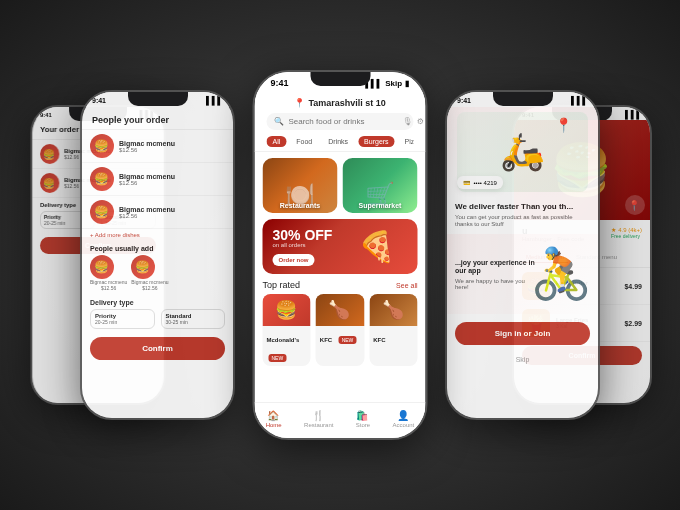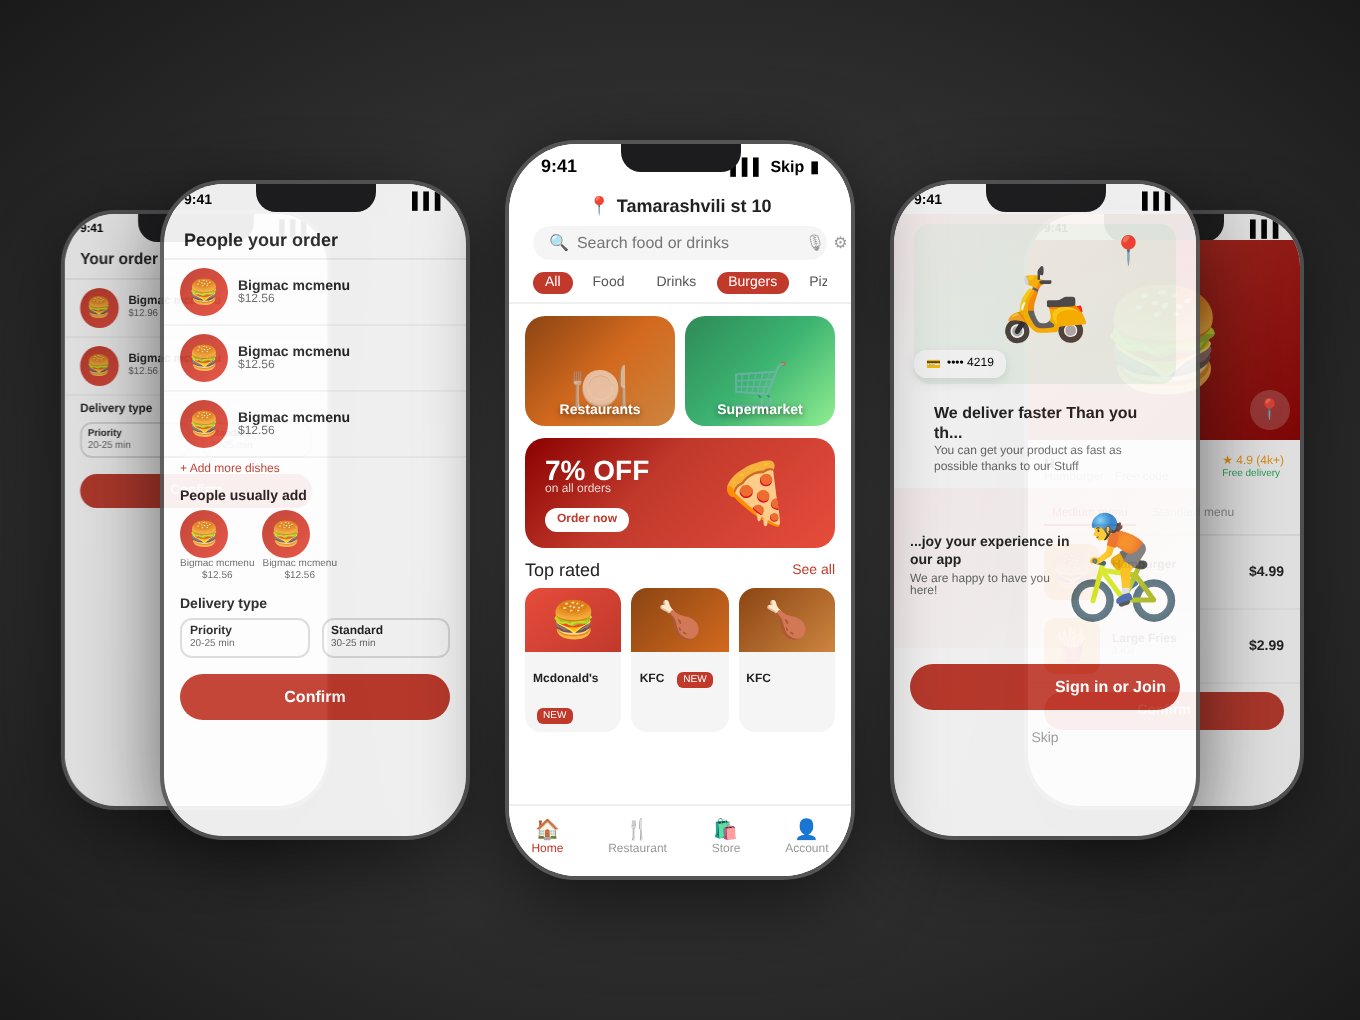--- a/index.html
+++ b/index.html
@@ -461,21 +461,21 @@
     .sign-in-btn {
       margin: 8px;
       background: #c0392b;
       color: #fff;
       border: none;
       border-radius: 20px;
       font-size: 8px;
       font-weight: 700;
       padding: 7px;
       width: calc(100% - 16px);
-      text-align: right;
+      text-align: center;
       cursor: pointer;
     }
 
     
     .right2-screen { background: #fff; }
 
     .burger-hero {
       height: 100px;
       background: linear-gradient(135deg, #c0392b 0%, #8B0000 100%);
       display: flex;
@@ -588,21 +588,21 @@
       <div class="cat-card">
         <div class="cat-card-bg cat-supermarket">
           <span style="font-size:24px; opacity:0.6;">🛒</span>
         </div>
         <span class="cat-card-label">Supermarket</span>
       </div>
     </div>
 
     <div class="promo-banner">
       <div class="promo-text-block">
-        <div class="promo-percent">7% OFF</div>
+        <div class="promo-percent">30% OFF</div>
         <div class="promo-subtitle">on all orders</div>
         <button class="promo-btn">Order now</button>
       </div>
       <div class="promo-food-img">🍕</div>
     </div>
 
     <div class="section-header">
       <span class="section-title">Top rated</span>
       <span class="see-all">See all</span>
     </div>
@@ -779,21 +779,21 @@
 
       <div style="position:absolute; top:10px; right:25px; font-size:14px;">📍</div>
 
       <div style="position:absolute; bottom:8px; left:10px; background:#fff; border-radius:6px; padding:3px 6px; font-size:6px; box-shadow:0 2px 6px rgba(0,0,0,0.1); display:flex; align-items:center; gap:3px;">
         <span>💳</span>
         <span>•••• 4219</span>
       </div>
     </div>
 
     
-    <div style="padding:5px 20px;">
+    <div style="padding:5px 8px;">
       <div style="font-size:8px; font-weight:800; color:#222; line-height:1.2;">We deliver faster Than you th...</div>
       <div style="font-size:6px; color:#666; margin-top:2px; line-height:1.3;">You can get your product as fast as possible thanks to our Stuff</div>
     </div>
 
     
     <div style="position:relative; height:80px; overflow:hidden; background:linear-gradient(135deg,#fff5f5,#fff); display:flex; align-items:center;">
       <div style="position:absolute; right:5px; top:0; bottom:0; display:flex; align-items:center; font-size:50px;">🚴</div>
       <div style="padding:5px 8px; z-index:2; max-width:65%;">
         <div style="font-size:7px; font-weight:800; color:#222; line-height:1.2;">...joy your experience in our app</div>
         <div style="font-size:6px; color:#666; margin-top:2px;">We are happy to have you here!</div>

